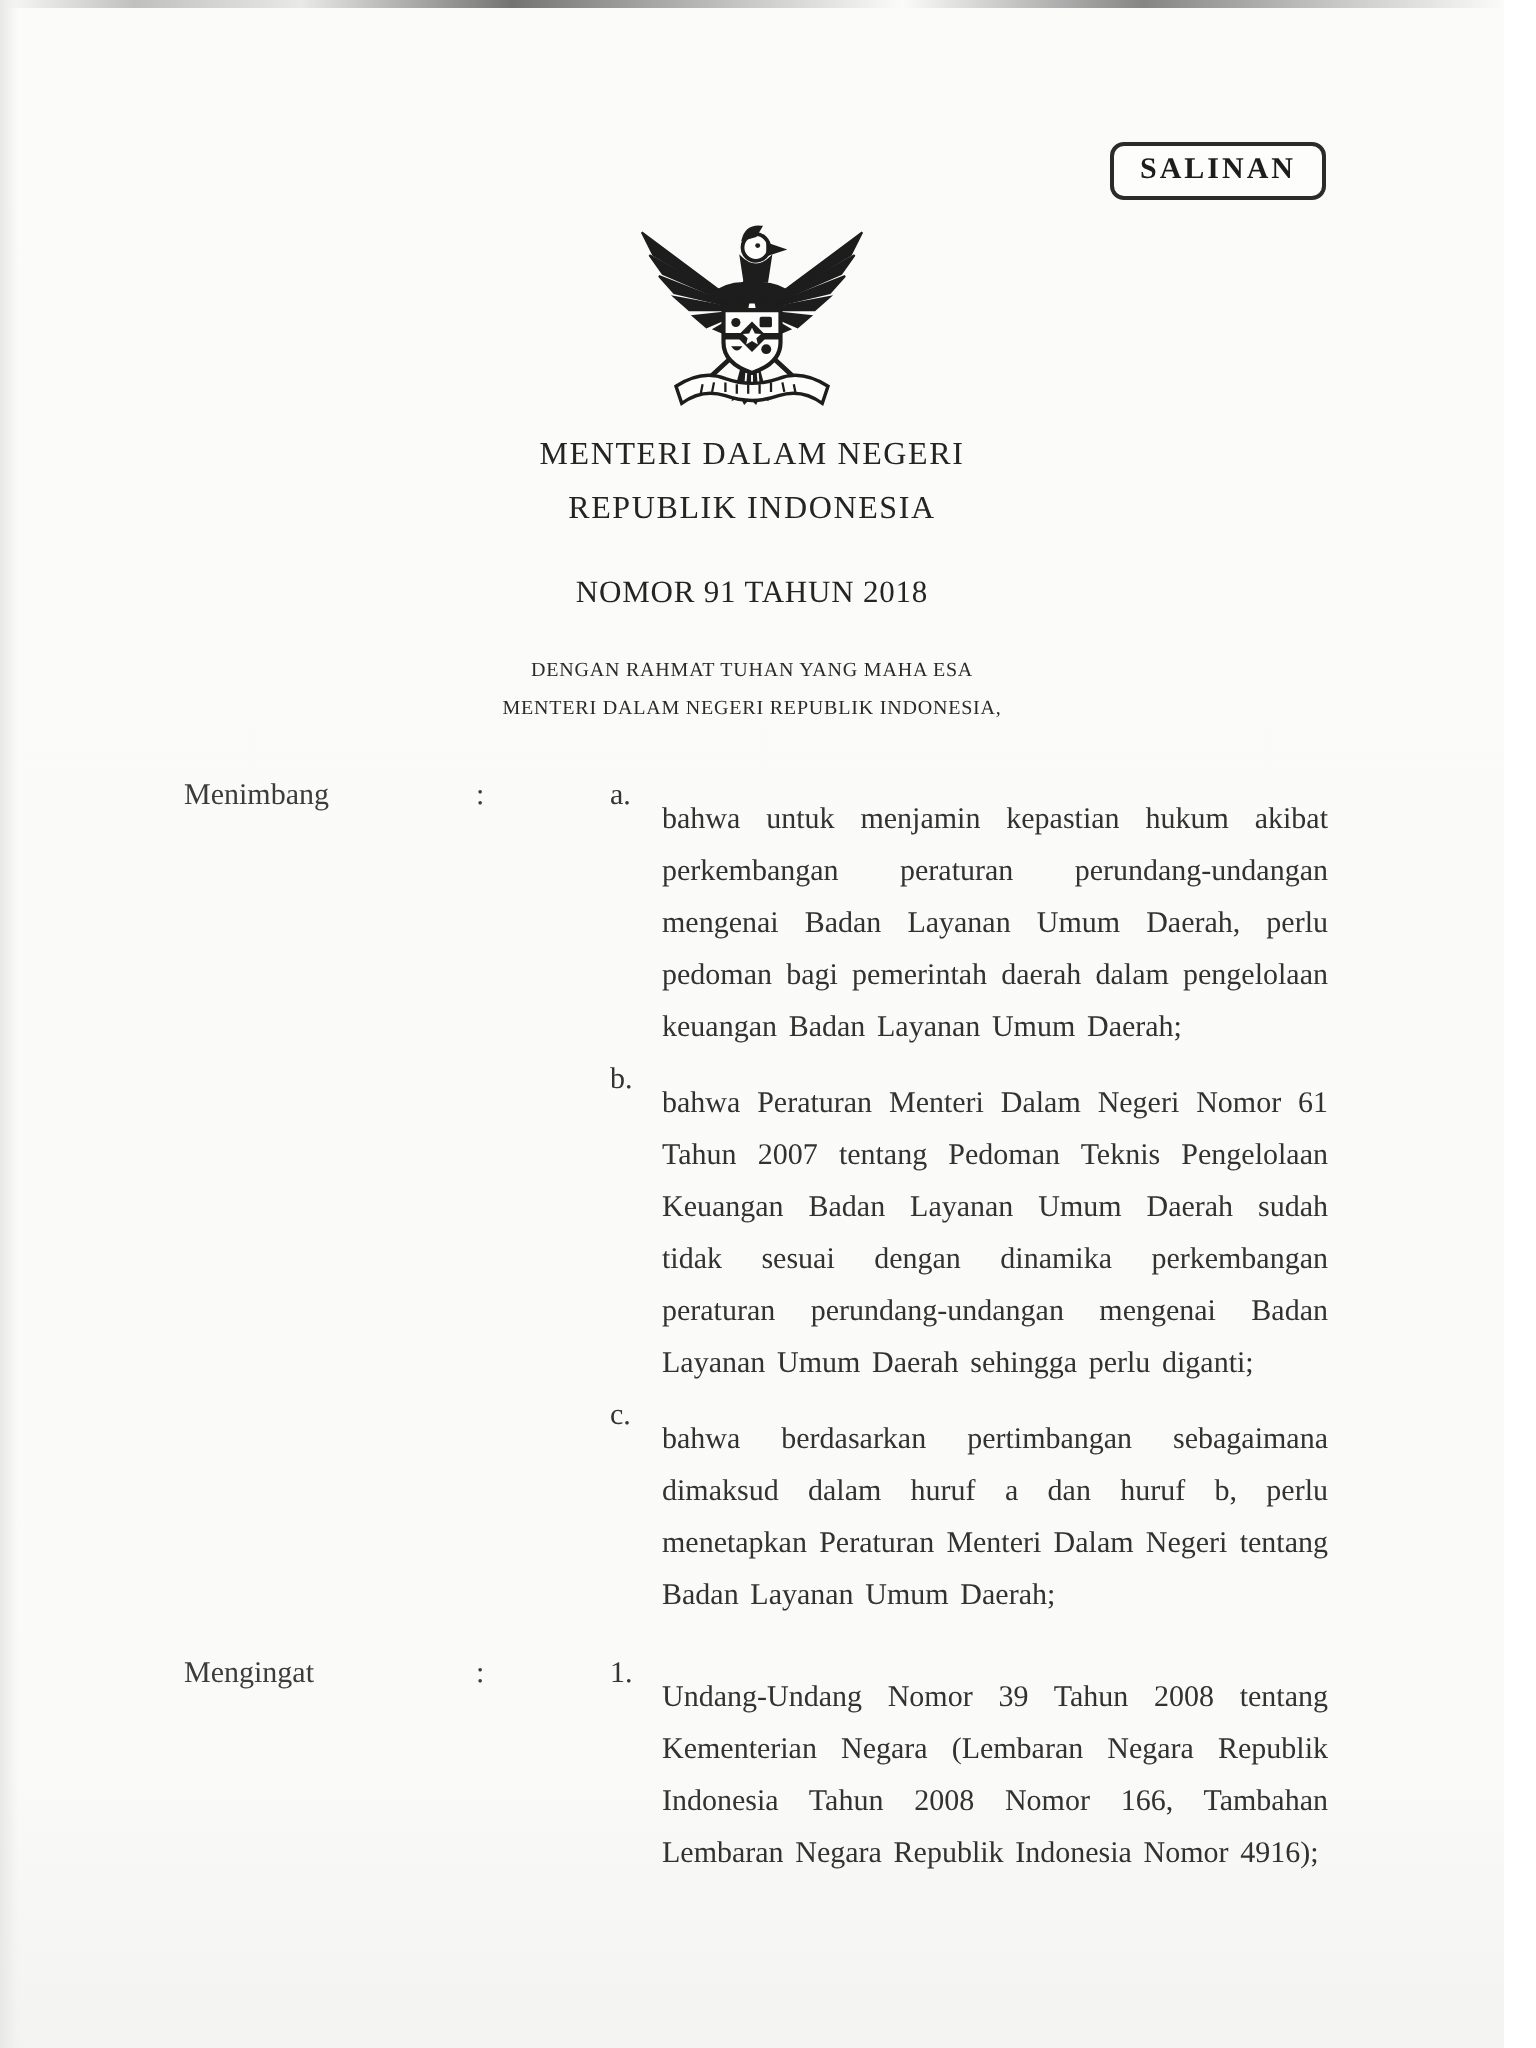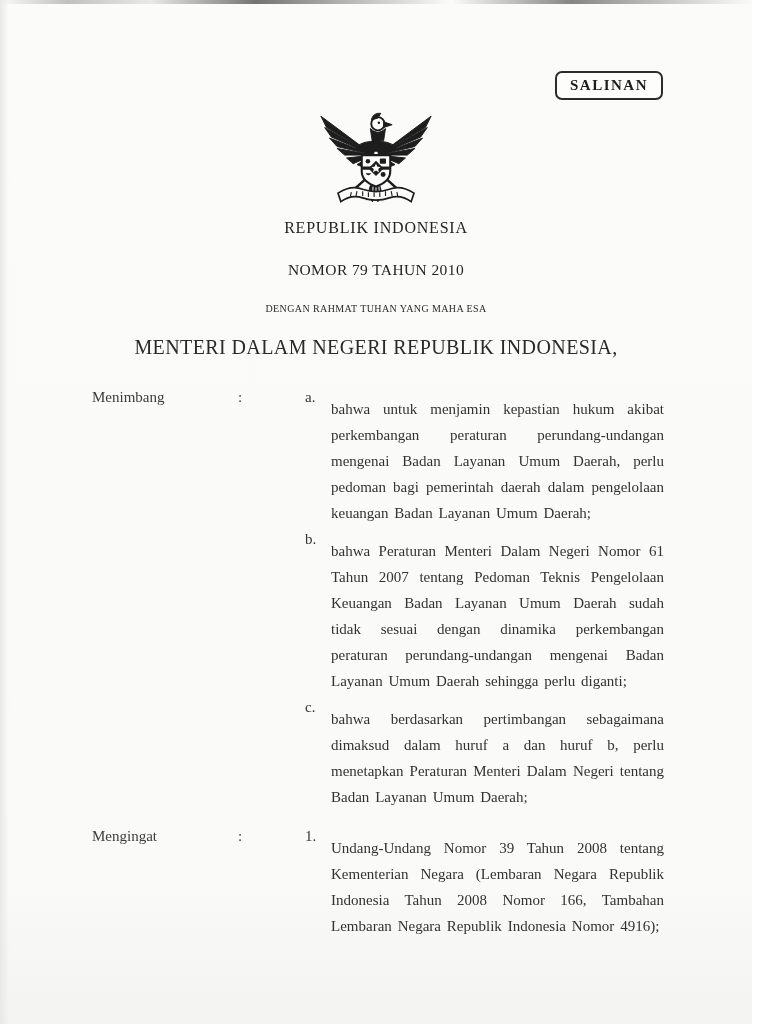--- a/index.html
+++ b/index.html
@@ -22,21 +22,21 @@
   .stamp {
     position:absolute; top:71px; right:89px;
     border:2px solid #2b2b2b; border-radius:7px;
     padding:3px 13px 4px; background:#fdfdfc;
   }
   .stamp-label { font-weight:bold; font-size:15px; letter-spacing:1.5px; color:#1d1d1d; }
   .emblem { width:114px; height:100px; margin:107px auto 0; }
   .hdr { text-align:center; margin-top:7px; font-size:16px; line-height:27px; letter-spacing:.8px; color:#242424; }
   .title-block { text-align:center; margin-top:17px; font-size:15.5px; line-height:23px; letter-spacing:.4px; color:#242424; }
   .invocation { text-align:center; margin-top:22px; font-size:10px; letter-spacing:.4px; color:#2a2a2a; }
-  .authority  { text-align:center; margin-top:22px; font-size:20px; letter-spacing:.4px; color:#2a2a2a; }
+  .authority  { text-align:center; margin-top:8px; font-size:10px; letter-spacing:.4px; color:#2a2a2a; }
   .body-block { margin:25px 88px 0 92px; font-size:15px; line-height:26px; }
   .section { display:grid; grid-template-columns:101px 22px 1fr; align-items:start;gap:45px; }
   .section.gap { margin-top:13px; }
   .sec-label { color:#3c3c3c; }
   .sec-colon { color:#3c3c3c; }
   .clause { display:grid; grid-template-columns:26px 1fr; align-items:start; }
   .clause-marker { color:#343434; }
   .clause-text { text-align:justify; text-justify:inter-word; word-spacing:.14em; color:#323232;margin-top:12px; }
 </style>
 </head>
@@ -81,25 +81,26 @@
         <rect x="64" y="53.5" width="6.5" height="5.5" rx="1" stroke="none"></rect>
         <path d="M49,69 q3,4.5 6,0 Z" stroke="none"></path>
         <circle cx="67.5" cy="70.5" r="2.6" stroke="none"></circle>
         <path d="M20,90 q14,-9 26,-4 q14,5 28,0 q12,-5 26,4 l-3,9 q-11,-8 -23,-4 q-14,5 -28,0 q-12,-4 -23,4 Z" fill="#fdfdfc" stroke-width="1.8"></path>
         <path d="M34,89 l-1,5 M40,88 l-1,5 M46,88 l0,5 M52,89 l0,5 M58,89 l0,5 M64,89 l0,5 M70,88 l0,5 M76,88 l1,5 M82,89 l1,5" stroke-width="1.2" fill="none"></path>
       </g>
     </svg>
   </div>
 
   <div class="hdr">
+    <div>MENTERI DALAM NEGERI</div>
     <div>REPUBLIK INDONESIA</div>
   </div>
 
   <div class="title-block">
-    <div>NOMOR 79 TAHUN 2010</div>
+    <div>NOMOR 91 TAHUN 2018</div>
   </div>
 
   <div class="invocation">DENGAN RAHMAT TUHAN YANG MAHA ESA</div>
   <div class="authority">MENTERI DALAM NEGERI REPUBLIK INDONESIA,</div>
 
   <div class="body-block">
 
     <div class="section">
       <div class="sec-label">Menimbang</div>
       <div class="sec-colon">:</div>

